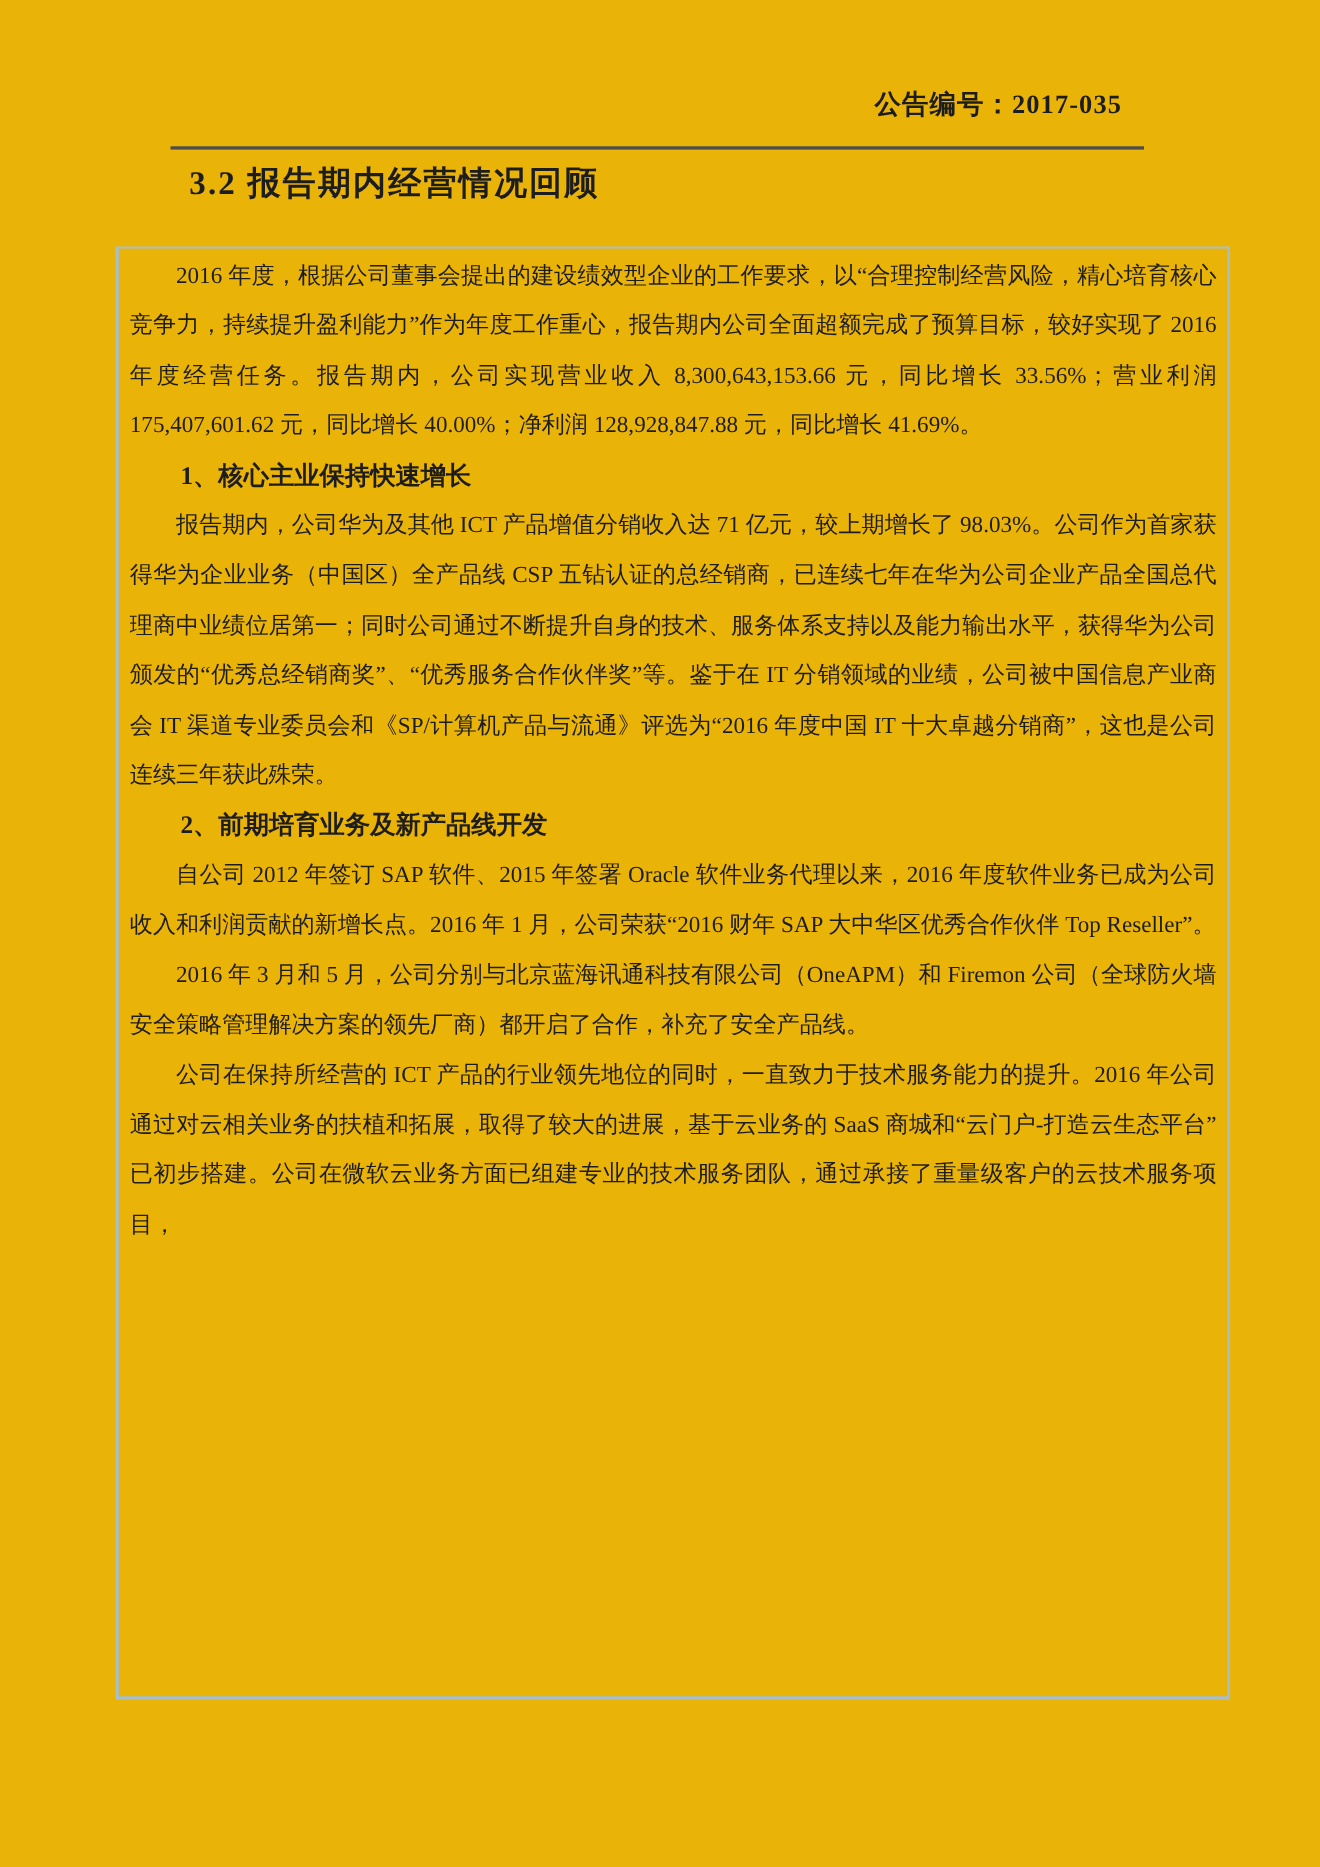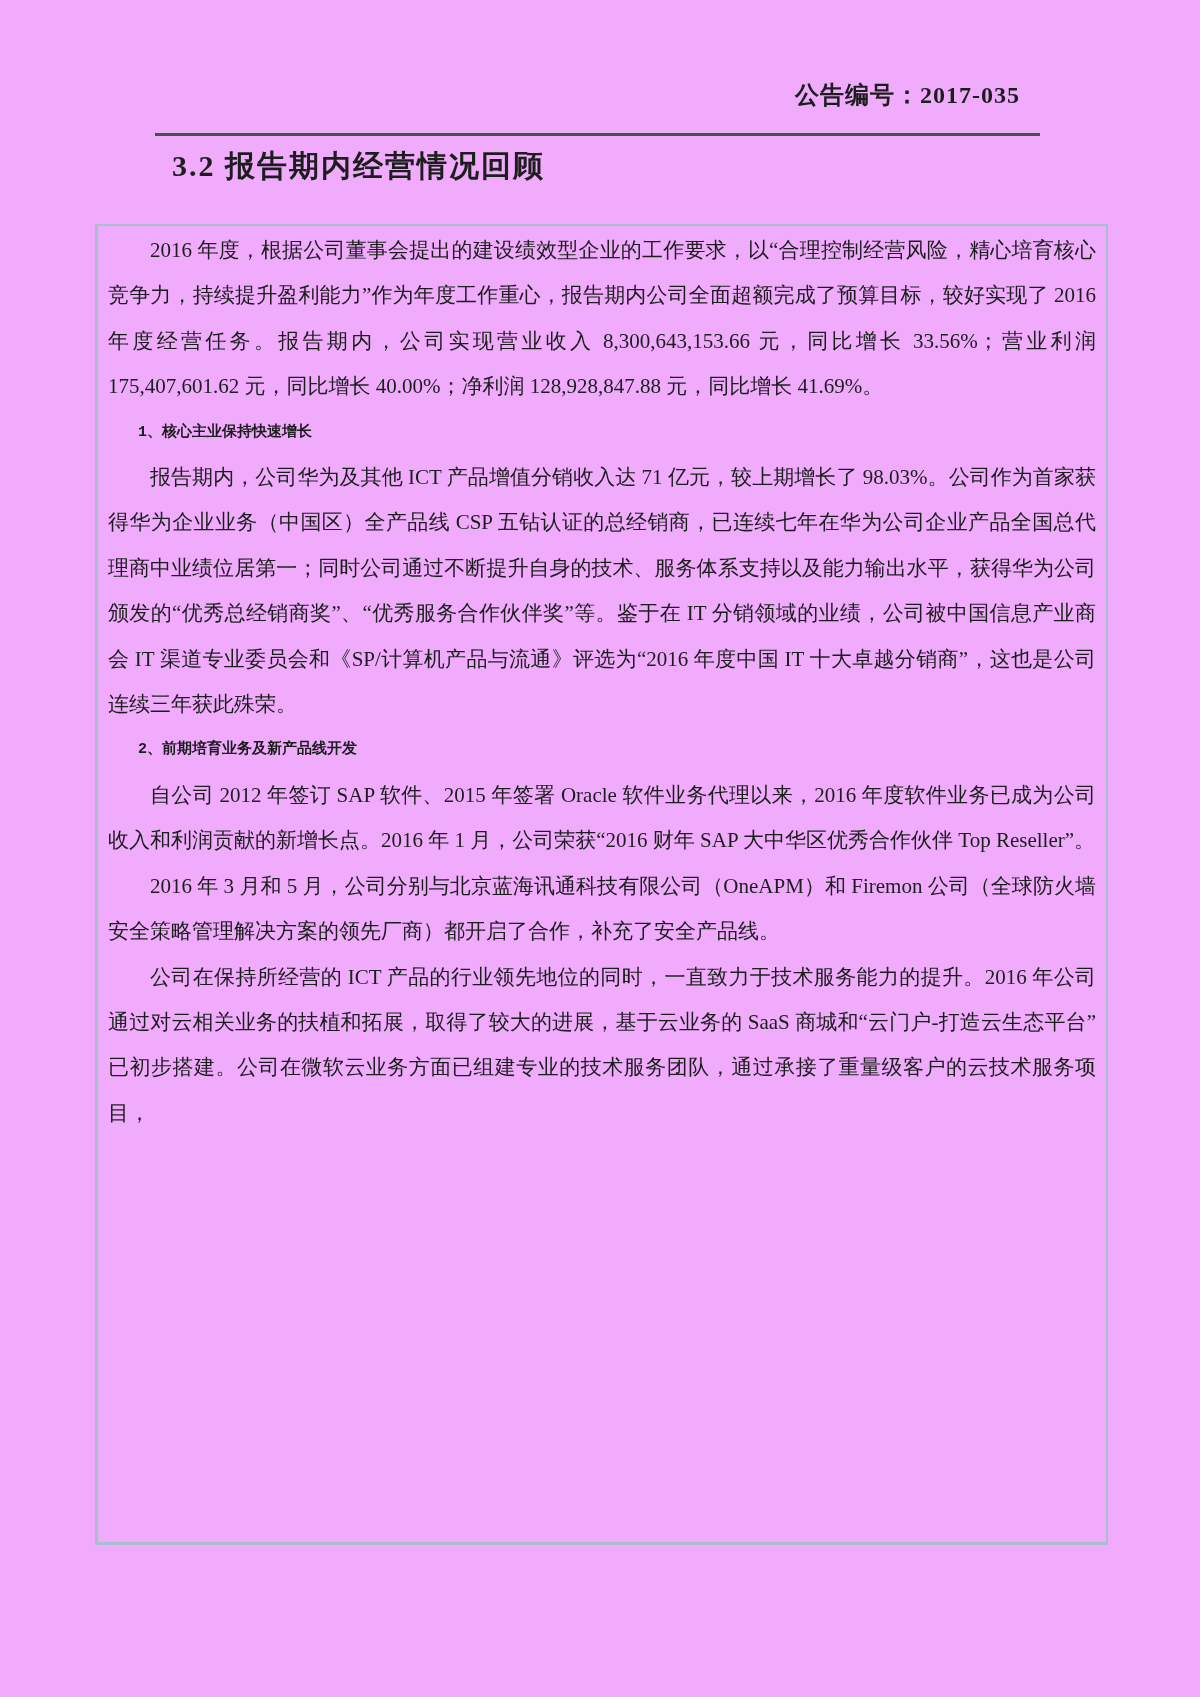--- a/index.html
+++ b/index.html
@@ -8,21 +8,21 @@
     height: 1697px;
     background: #ffffff;
     font-family: "Liberation Serif", "DejaVu Serif", serif;
     color: #1d1d1d;
     position: relative;
     overflow: hidden;
   }
   .page {
     position: absolute;
     inset: 0;
-    background: #f0abfc;
+    background: #eab308;
   }
   .doc-number {
     position: absolute;
     top: 79px;
     right: 180px;
     font-size: 24px;
     font-weight: bold;
     letter-spacing: 1px;
     white-space: nowrap;
   }
@@ -39,45 +39,45 @@
     top: 146px;
     left: 172px;
     margin: 0;
     font-size: 30px;
     font-weight: bold;
     letter-spacing: 2px;
     white-space: nowrap;
   }
   .content-box {
     position: absolute;
-    left: 95px;
+    left: 105px;
     top: 224px;
     width: 1013px;
     height: 1321px;
     box-sizing: border-box;
     border: 3px solid #a6bfce;
     border-top-width: 2px;
     border-right-width: 2px;
     padding: 2px 10px 0 10px;
     overflow: hidden;
     font-size: 21px;
     line-height: 45.4px;
     text-align: justify;
   }
   .para {
     margin: 0;
     text-indent: 2em;
   }
   .subheading {
     margin: 0;
     text-indent: 2em;
-    font-size: 15px;
+    font-size: 23px;
     line-height: 45.4px;
     font-weight: bold;
-    font-family: Liberation Mono, monospace;
+    font-family: Liberation Serif, serif;
   }
 </style>
 </head>
 <body>
 
 <div class="page">
 
   <div class="doc-number">公告编号：2017-035</div>
 
   <div class="header-rule"></div>

